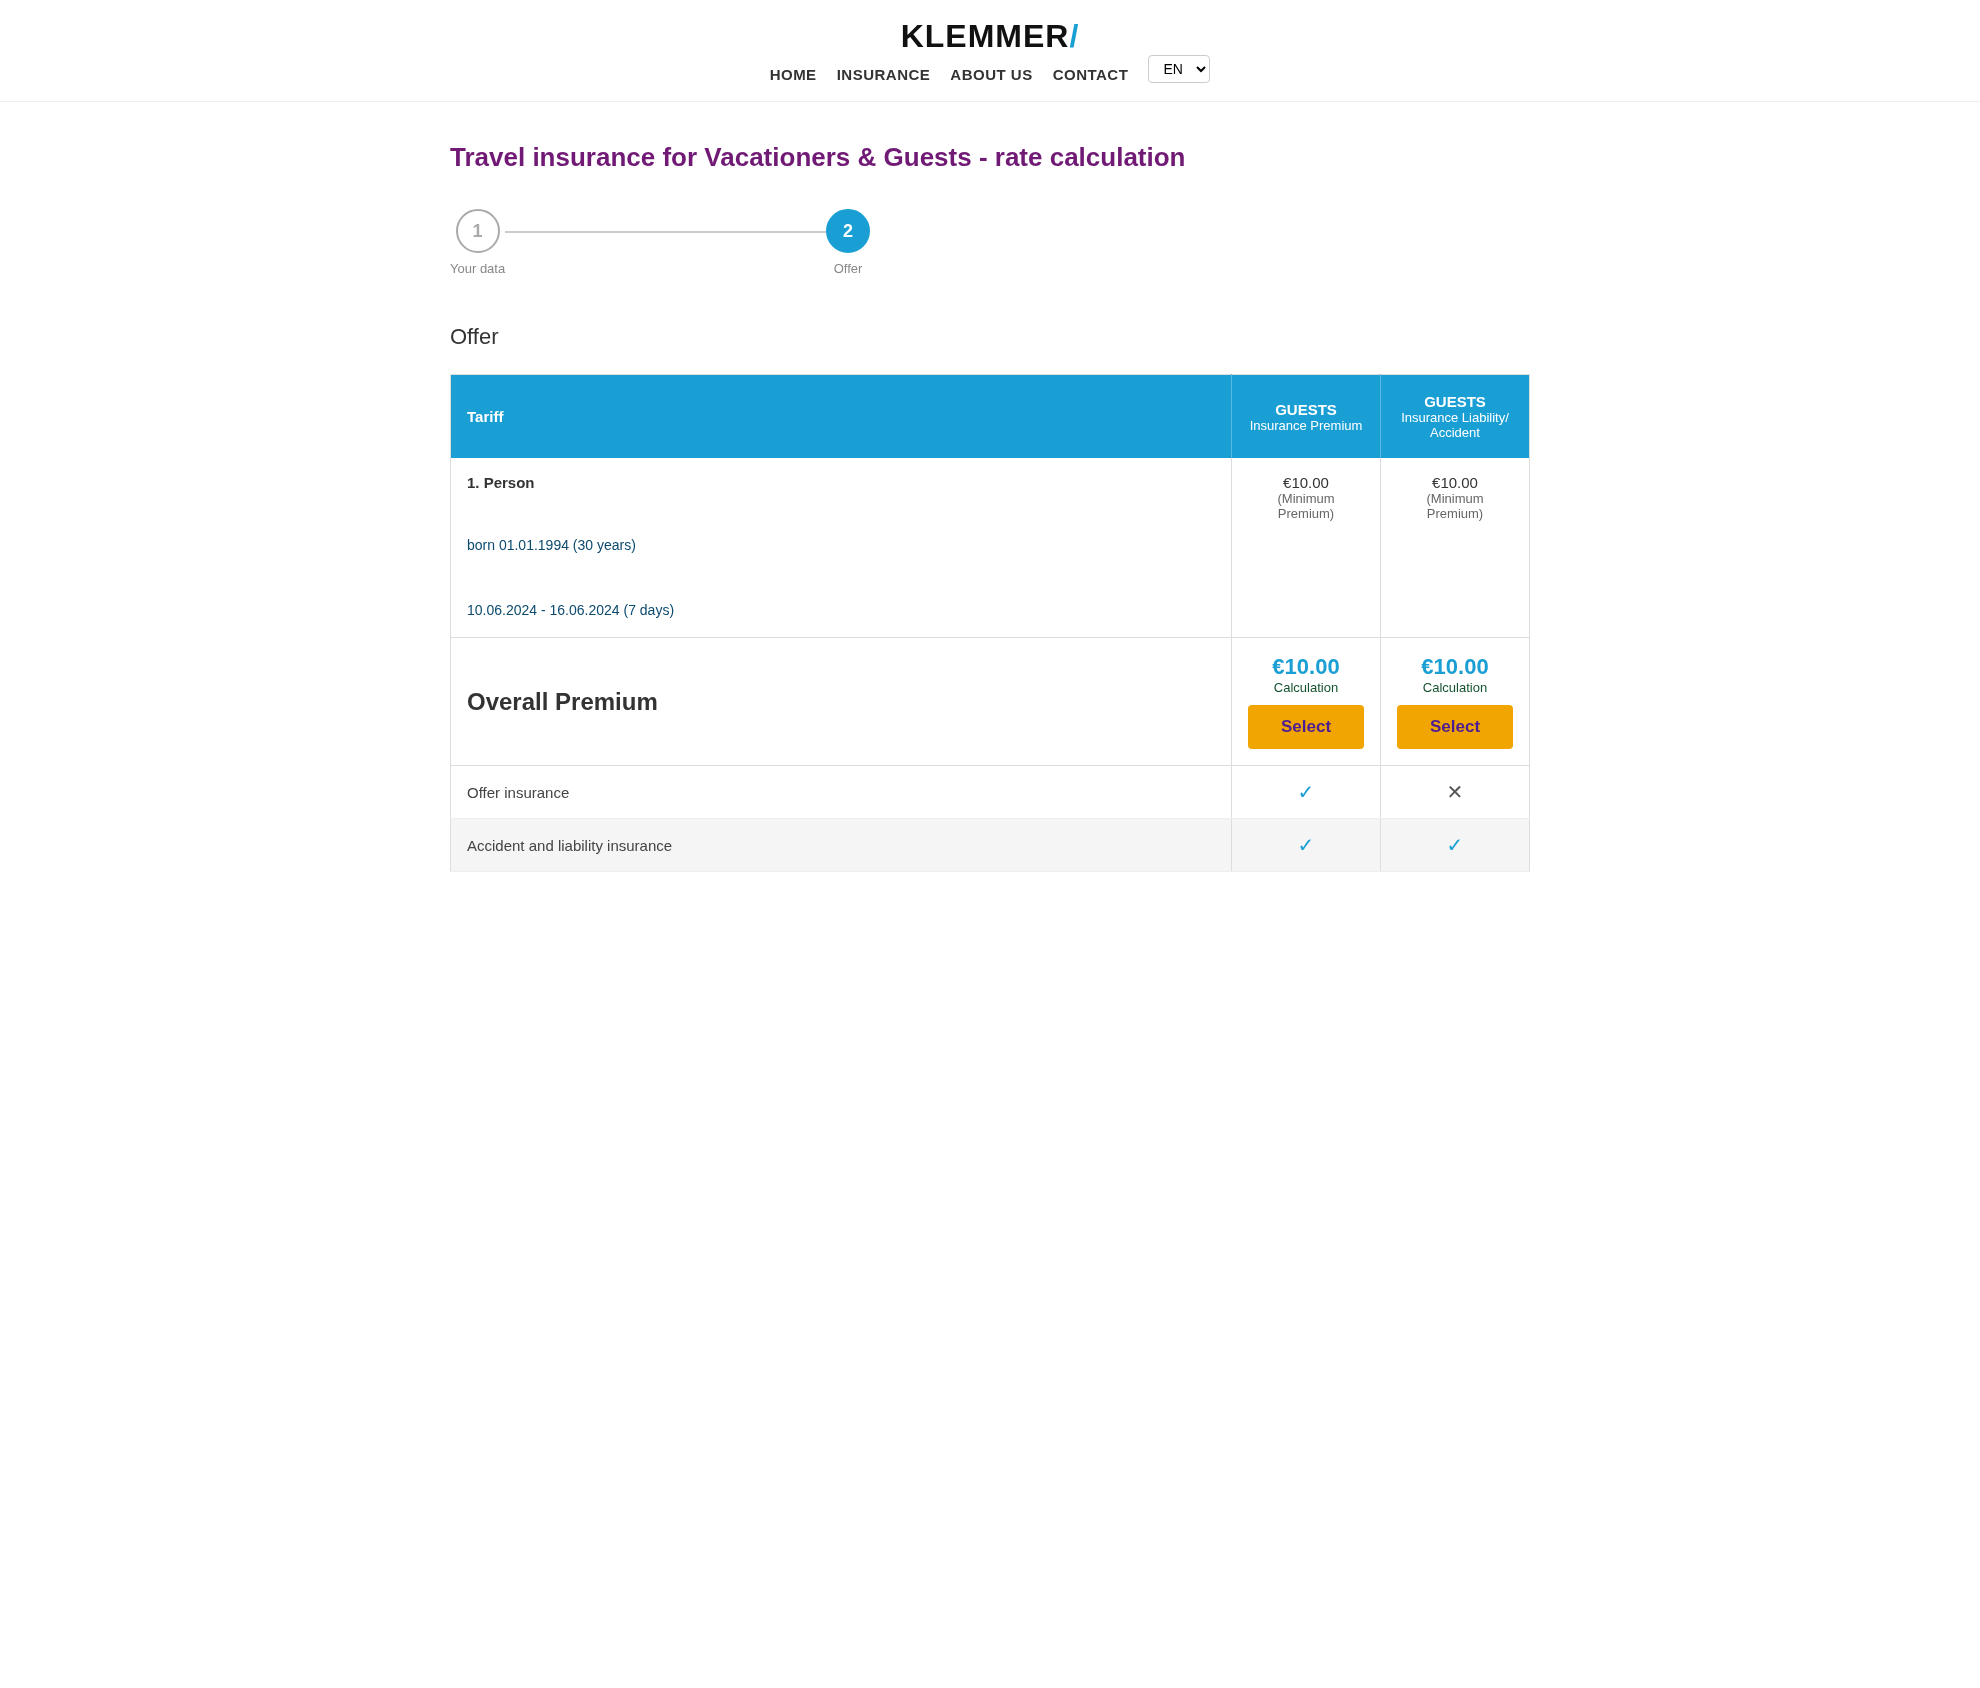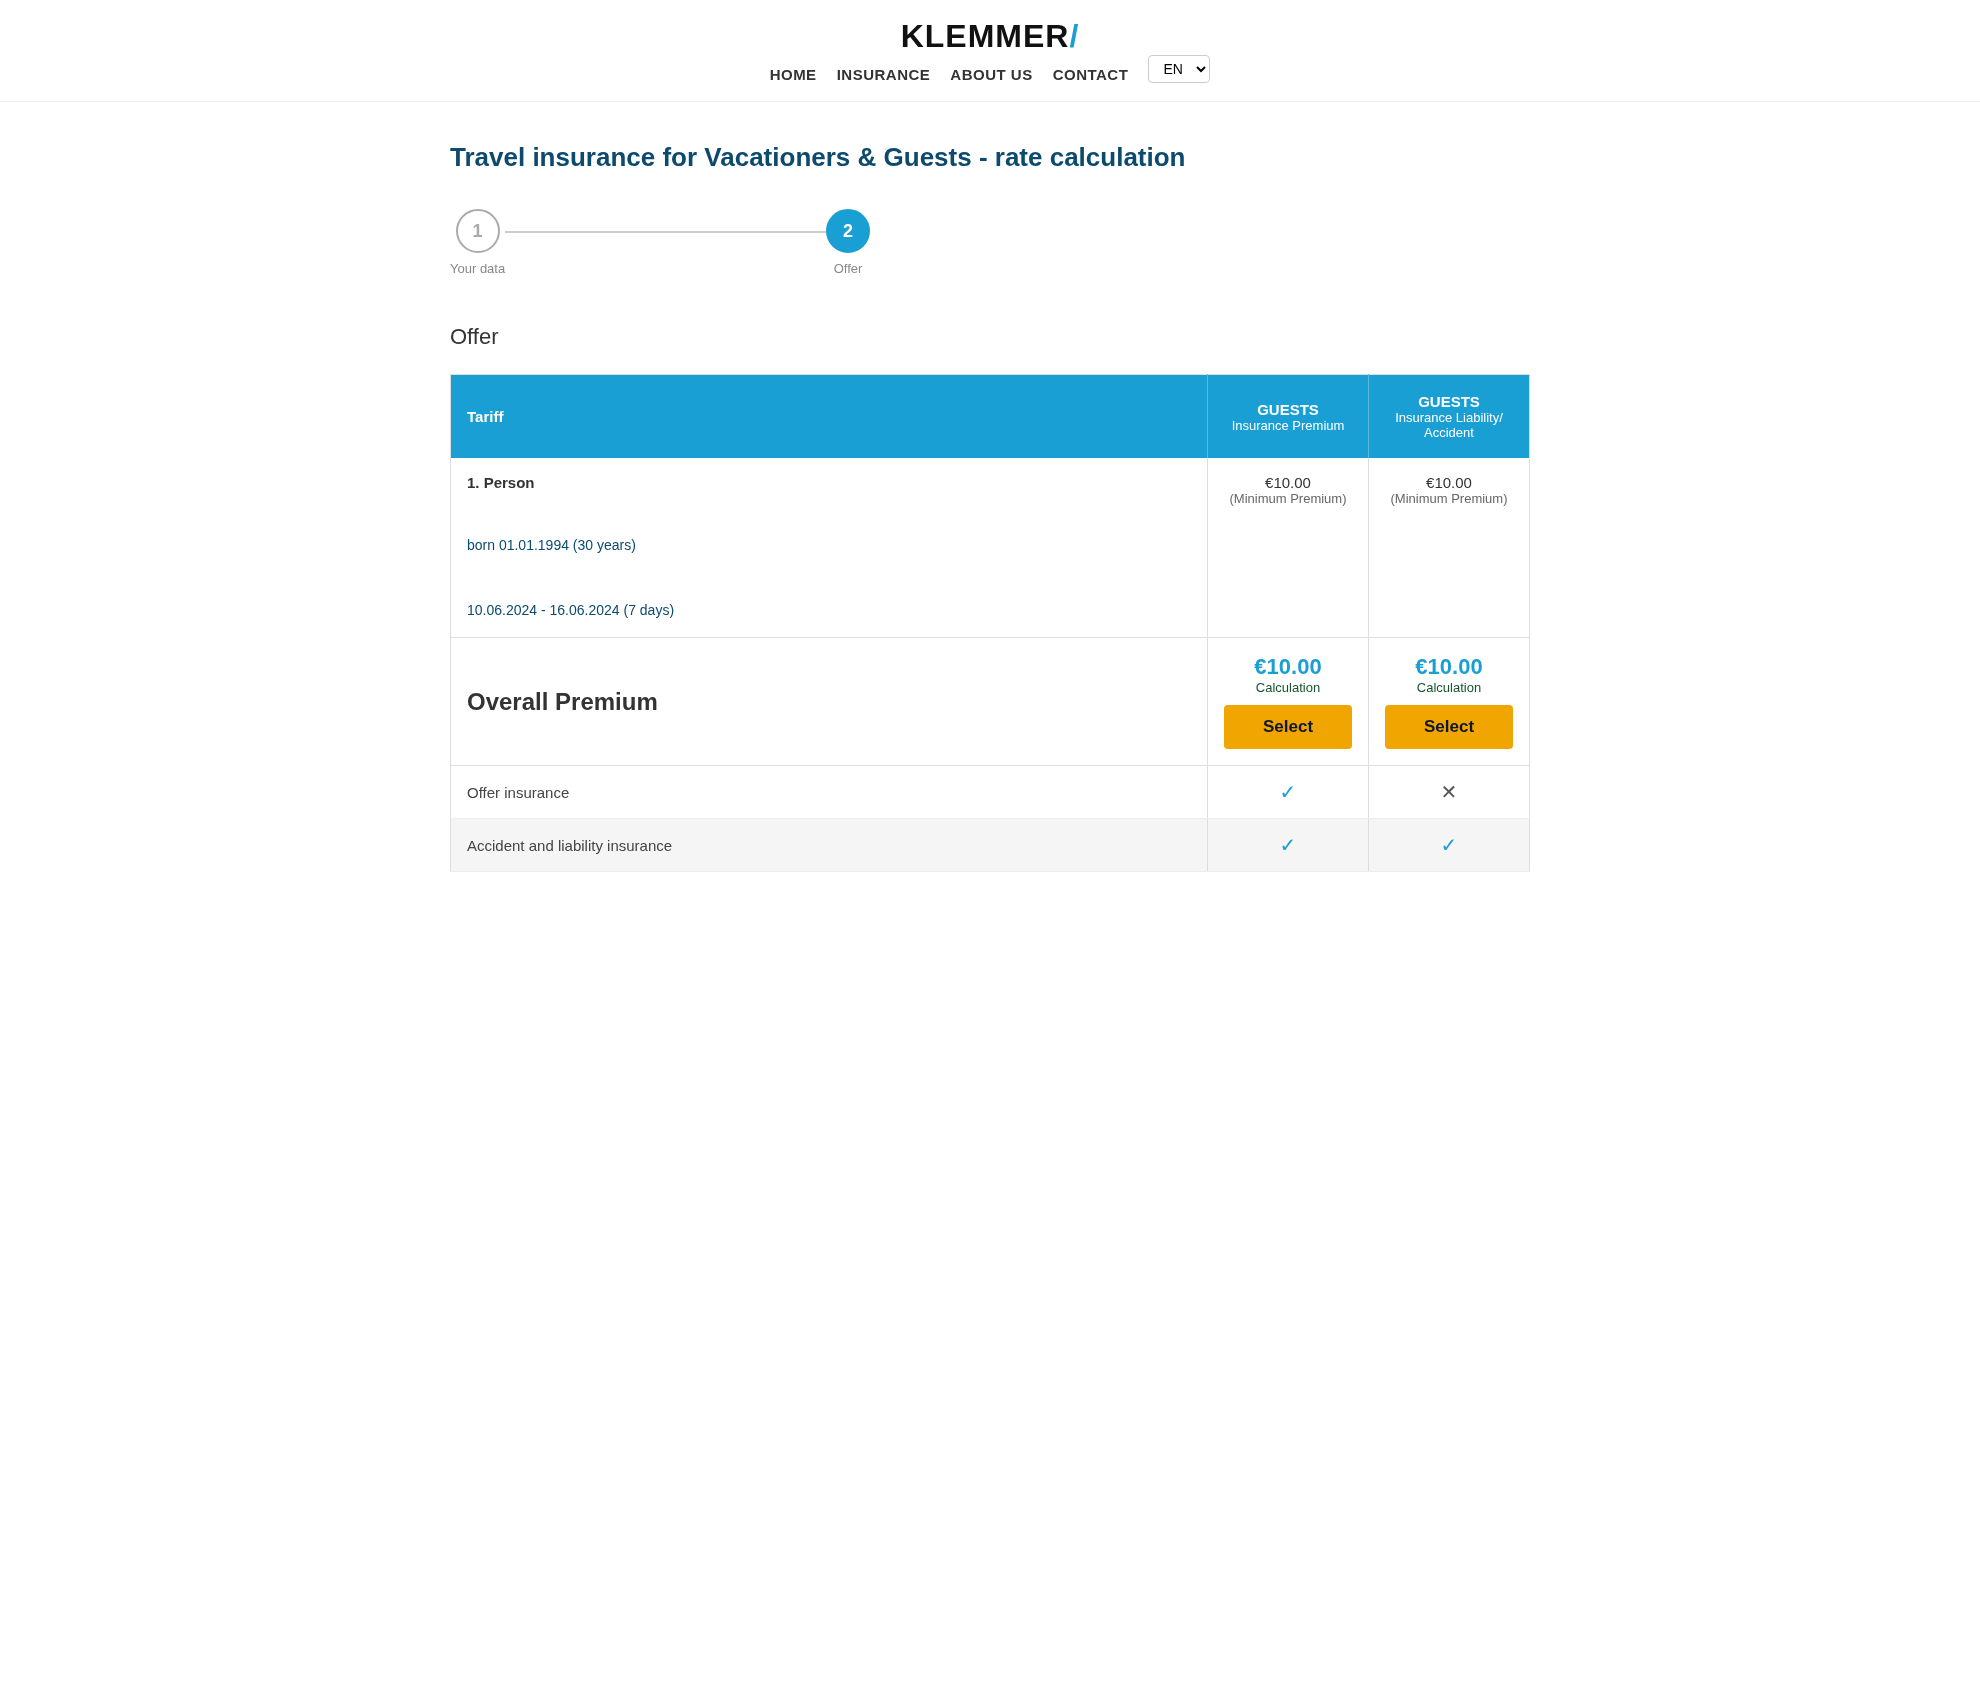--- a/index.html
+++ b/index.html
@@ -48,21 +48,21 @@
     
     .main {
       max-width: 1160px;
       margin: 0 auto;
       padding: 40px 40px 60px;
     }
 
     .page-title {
       font-size: 26px;
       font-weight: 700;
-      color: #0c4a6e;
+      color: #701a75;
       margin-bottom: 36px;
     }
 
     
     .stepper {
       display: flex;
       align-items: flex-start;
       gap: 0;
       margin-bottom: 48px;
       width: 420px;
@@ -156,28 +156,28 @@
       vertical-align: middle;
       border-bottom: 1px solid #ddd;
     }
     .overall-label { font-size: 24px; font-weight: 700; color: #333; }
     .overall-price { font-size: 22px; font-weight: 700; color: #1a9fd4; text-align: center; display: block; }
     .calc-link { font-size: 13px; color: #14532d; text-align: center; display: block; cursor: pointer; }
     .select-btn {
       display: block;
       margin: 10px auto 0;
       background: #f0a500;
-      color: #0f172a;
+      color: #4c1d95;
       font-weight: 700;
       font-size: 17px;
       border: none;
       border-radius: 4px;
       padding: 12px 32px;
       cursor: pointer;
-      width: 128px;
+      width: 116px;
     }
 
     .offer-table tbody tr.feature-row td {
       padding: 14px 16px;
       font-size: 15px;
       color: #444;
       border-bottom: 1px solid #eee;
     }
     .offer-table tbody tr.feature-row.shaded {
       background: #f5f5f5;

